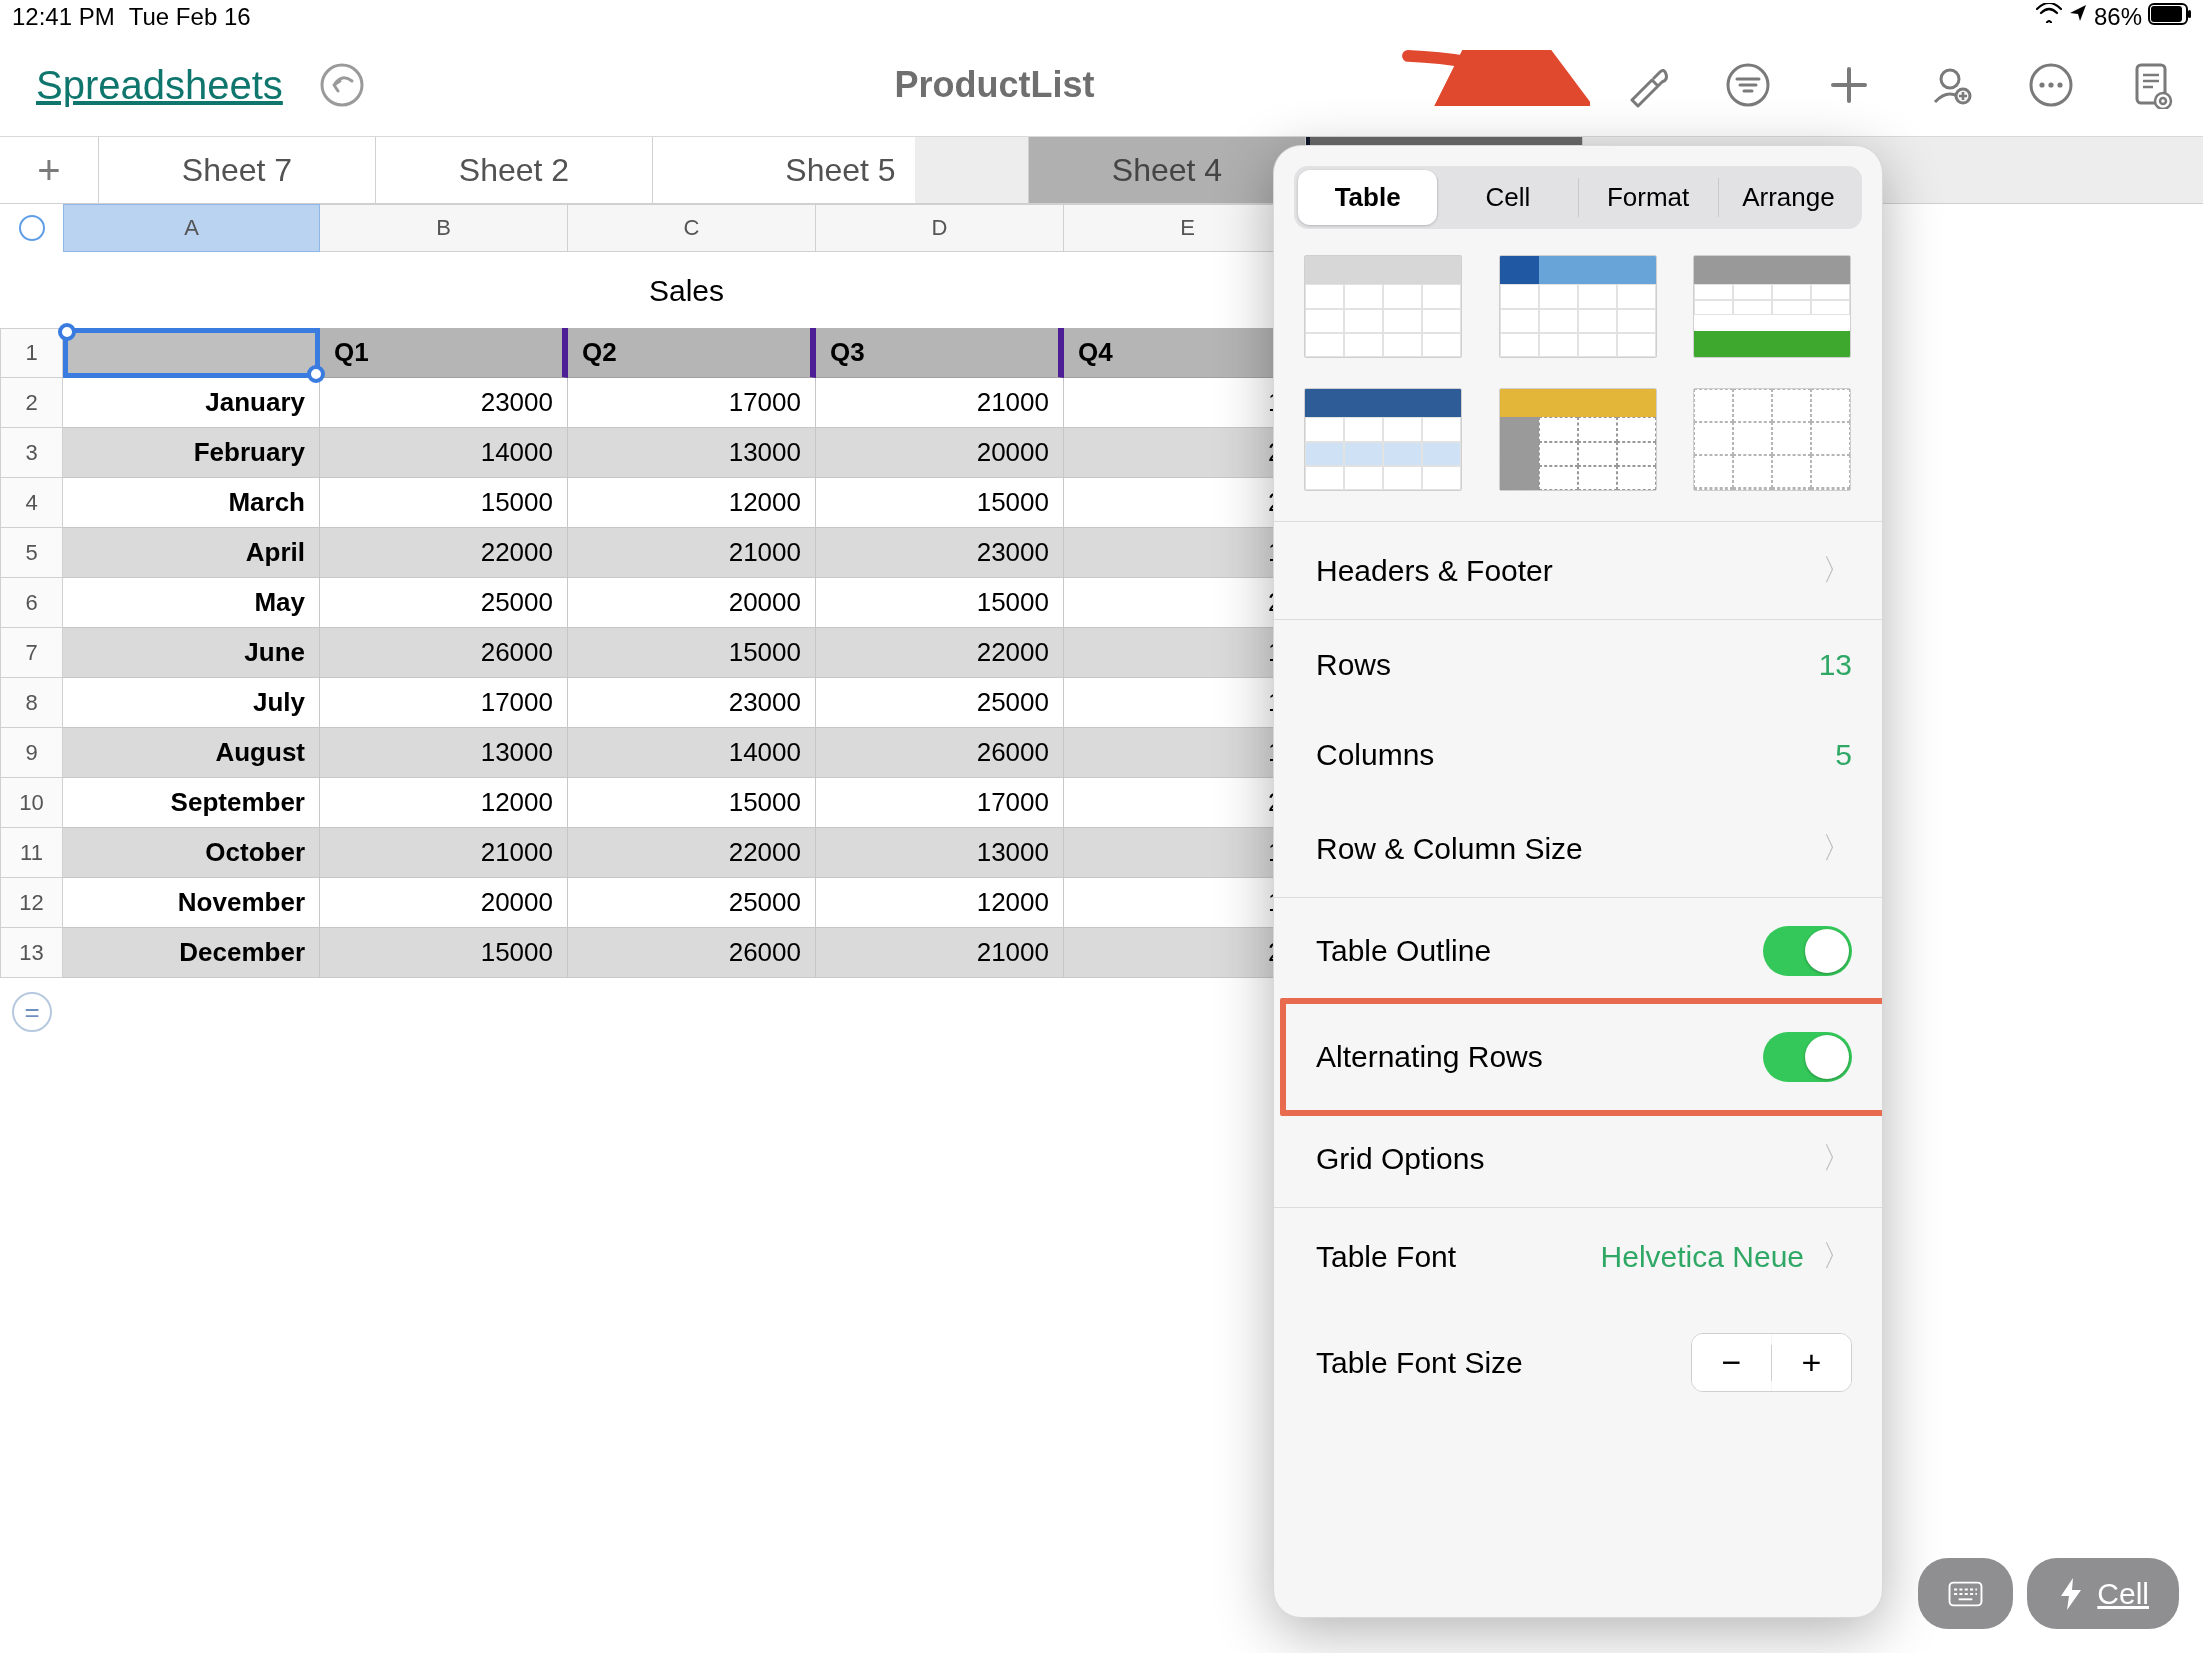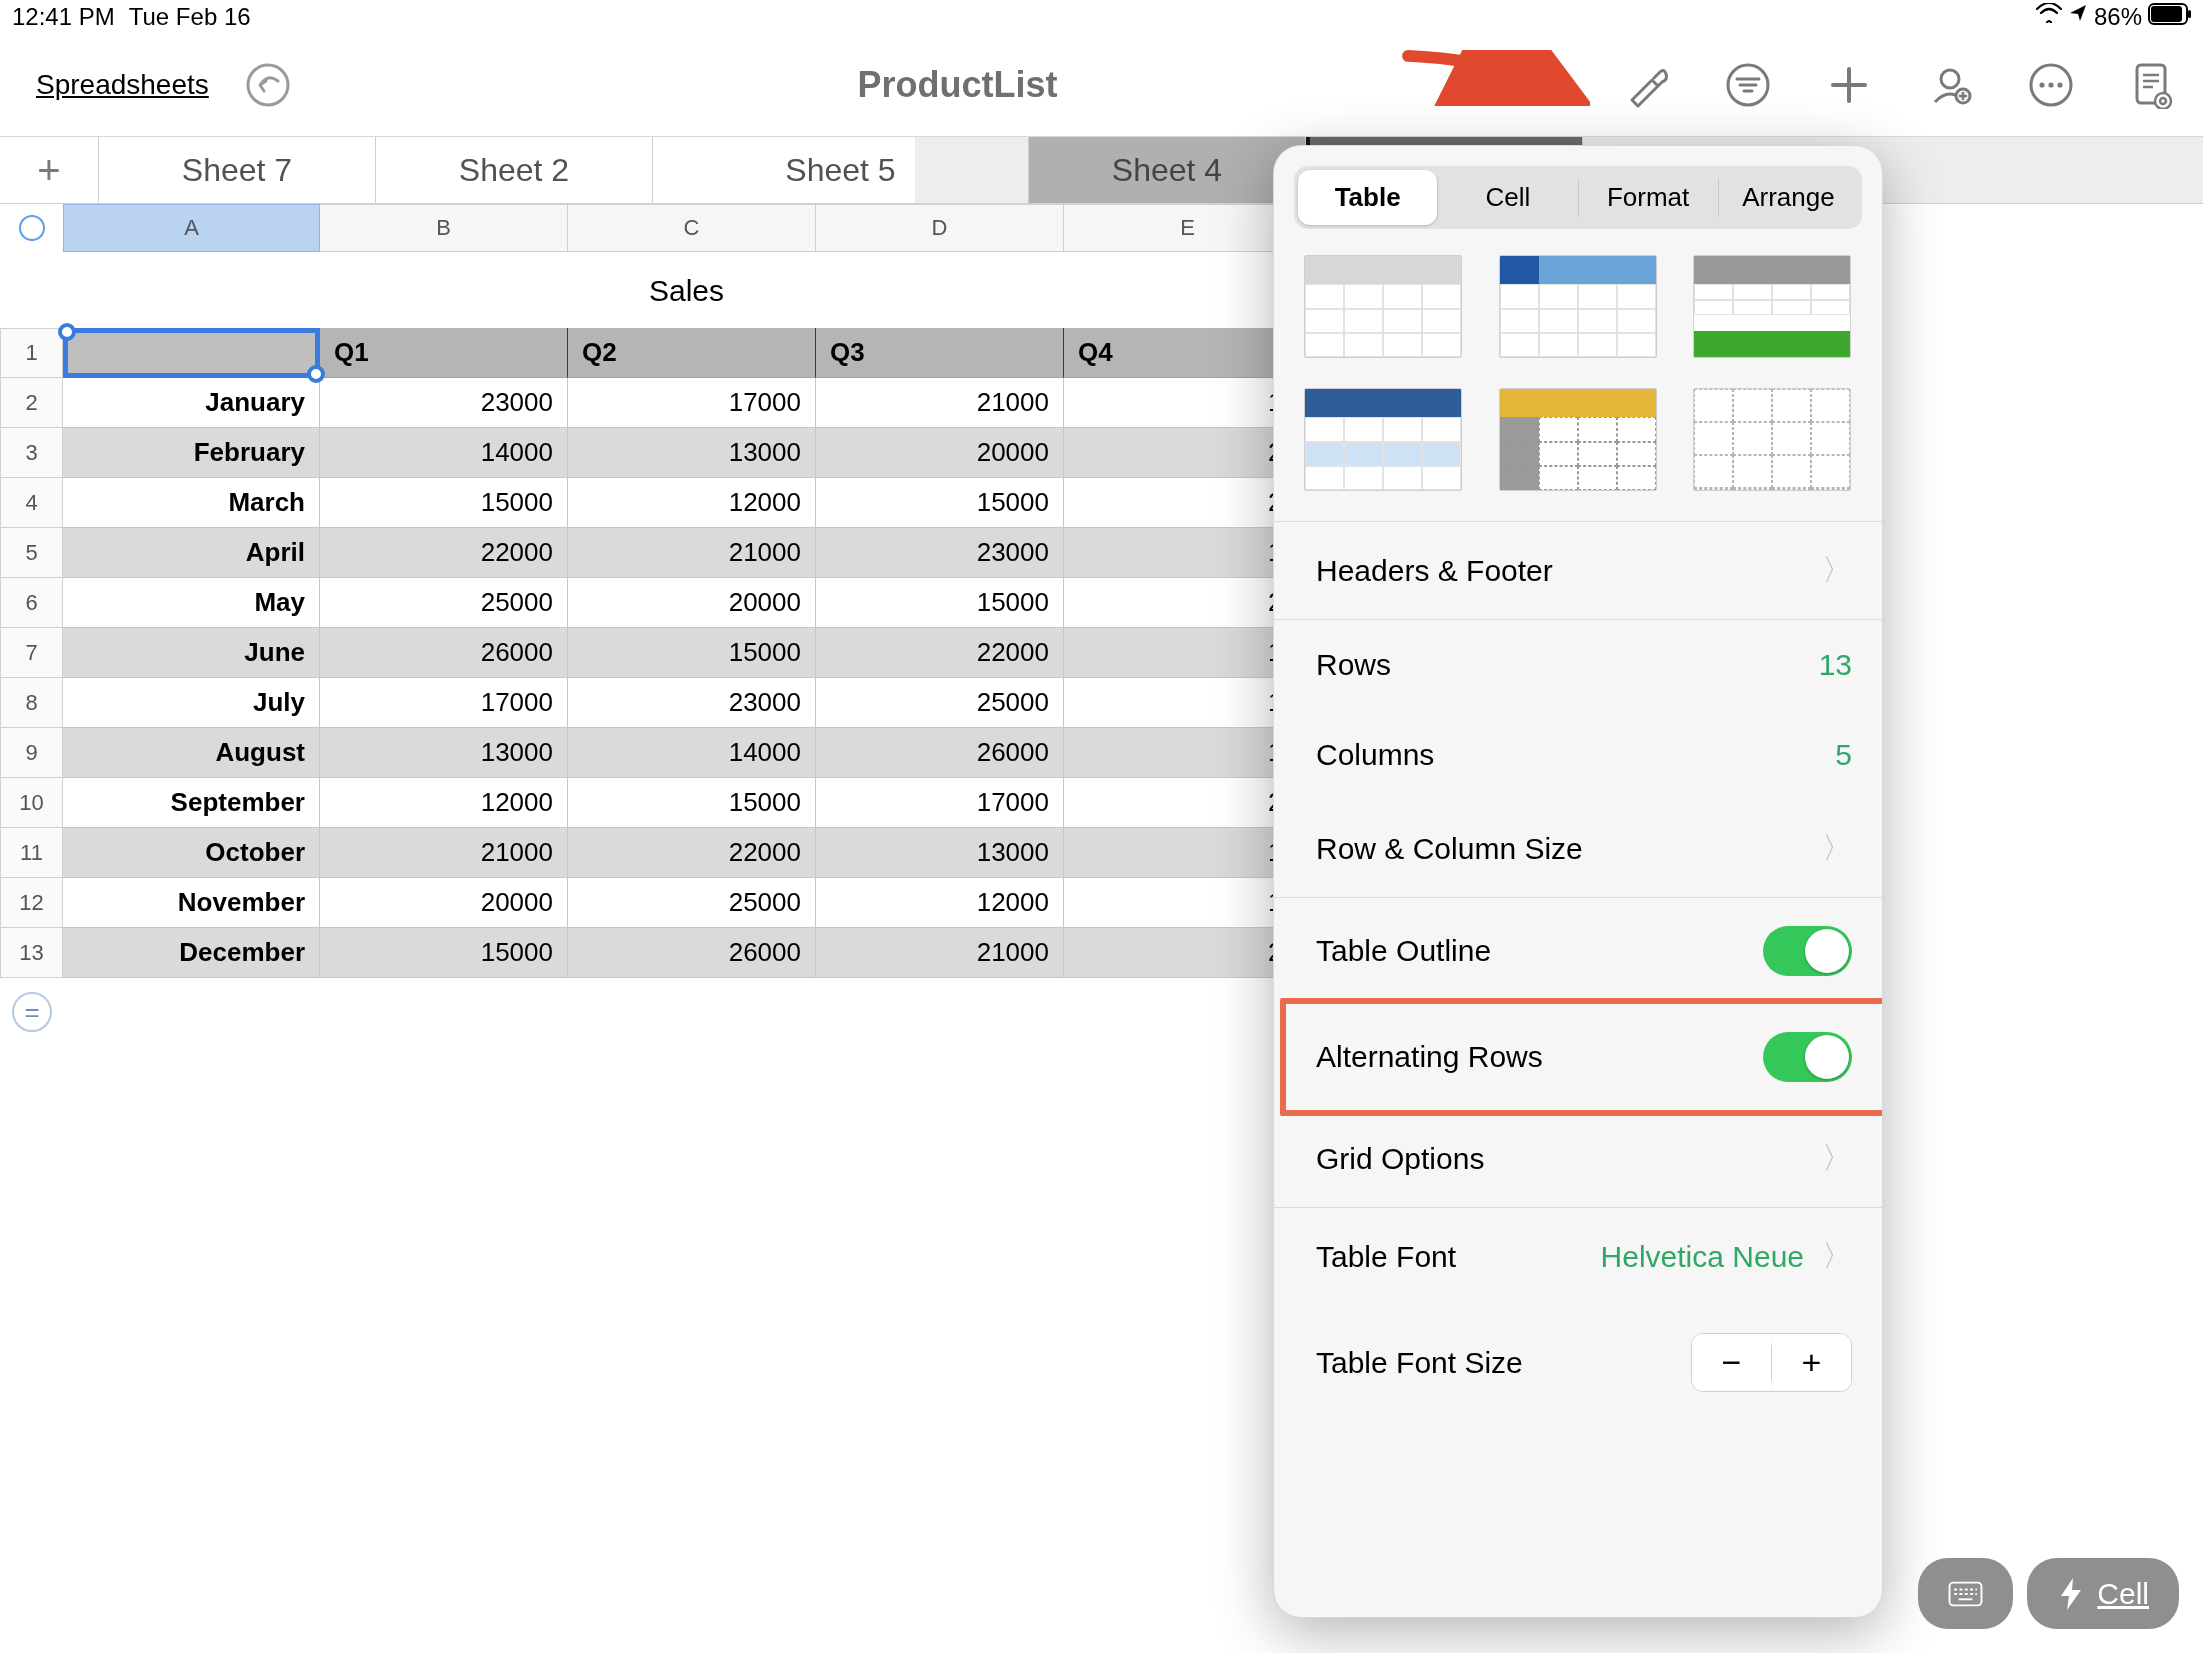--- a/index.html
+++ b/index.html
@@ -4,21 +4,21 @@
 <style>
   * { box-sizing: border-box; margin: 0; padding: 0; }
   html, body { width: 2204px; height: 1653px; font-family: -apple-system, "Helvetica Neue", Helvetica, Arial, sans-serif; background: #fff; overflow: hidden; }
   
   .status-bar { display: flex; justify-content: space-between; align-items: center; height: 34px; padding: 0 12px; font-size: 24px; font-weight: 500; color: #000; }
   .status-left { display:flex; gap:14px; align-items:center; }
   .status-right { display:flex; gap:6px; }
   .wifi-icon, .location-icon, .battery-icon { display:inline-flex; }
   
   .toolbar { display:flex; align-items:center; height: 103px; padding: 0 28px 0 36px; border-bottom: 1px solid #d9d9d9; }
-  .toolbar .back-link { color:#000000; font-size:28px; text-decoration: underline; margin-right: 35px; }
+  .toolbar .back-link { color:#0f766e; font-size:40px; text-decoration: underline; margin-right: 35px; }
   .undo-btn svg { display:block; }
   .doc-title { flex:1; text-align:center; font-size:36px; font-weight:600; color:#6f6f6f; }
   .right-icons { display:flex; gap:53px; align-items:center; }
   .tb-icon { width:48px; height:48px; display:flex; align-items:center; justify-content:center; color:#7a7a7a; }
   
   .arrow { position:absolute; left:1402px; top:50px; }
   
   .sheet-tabs { display:flex; height:67px; border-bottom:1px solid #d0d0d0; background:#ededed; }
   .add-sheet { width:99px; display:flex; align-items:center; justify-content:center; font-size:40px; color:#7a7a7a; background:#fff; border-right:1px solid #d0d0d0; }
   .sheet-tab { width:277px; display:flex; align-items:center; justify-content:center; font-size:32px; color:#525252; border-right:1px solid #d0d0d0; background:#fff; }
@@ -35,21 +35,21 @@
   .title-row { display:flex; }
   .row-gutter { width:63px; }
   .table-title-cell { width:1247px; text-align:center; font-size:30px; padding: 22px 0 20px; }
   
   .grid { display:flex; flex-direction:column; }
   .grow { display:flex; height:50px; }
   .row-head { width:63px; display:flex; align-items:center; justify-content:center; font-size:22px; color:#555; border:1px solid #d0d0d0; border-top:none; background:#fafafa; position:relative; }
   .row-head.first { border-top:1px solid #d0d0d0; }
   .cell { width:248px; border-right:1px solid #c7c7c7; border-bottom:1px solid #c7c7c7; display:flex; align-items:center; justify-content:flex-end; padding-right:14px; font-size:26px; color:#000; }
   .cell.firstcol { width:257px; font-weight:700; justify-content:flex-end; }
-  .headerrow .cell { background:#b5b5b5; border-right:1px solid #4c1d95; border-bottom:1px solid #a1a1a1; font-weight:700; justify-content:flex-start; padding-left:14px; }
+  .headerrow .cell { background:#b5b5b5; border-right:6px solid #4c1d95; border-bottom:1px solid #a1a1a1; font-weight:700; justify-content:flex-start; padding-left:14px; }
   .headerrow .cell.firstcol { justify-content:flex-start; }
   .alt .cell { background:#dadada; }
   .normal .cell { background:#fff;text-align:right; }
   .alt .cell.firstcol, .normal .cell.firstcol { }
   .selected-cell { position:relative; border:5px solid #3a7be0 !important; background:#bfbfbf !important; }
   .sel-handle-tl { position:absolute; left:-10px; top:-10px; width:18px; height:18px; border-radius:50%; background:#fff; border:4px solid #3a7be0; }
   .sel-handle-br { position:absolute; right:-10px; bottom:-10px; width:18px; height:18px; border-radius:50%; background:#fff; border:4px solid #3a7be0; }
   .equals-btn { width:40px; height:40px; border:2px solid #b7c9df; border-radius:50%; display:flex; align-items:center; justify-content:center; color:#6e90c0; font-size:26px; margin-left:12px; margin-top:14px; background:#fff; }
   
   .popover { position:absolute; top:145px; left:1273px; width:610px; height:1473px; background:#f6f6f6; border-radius:28px; box-shadow: 0 14px 59px rgba(0,0,0,.3); border:1px solid #d8d8d8; overflow:hidden; }

